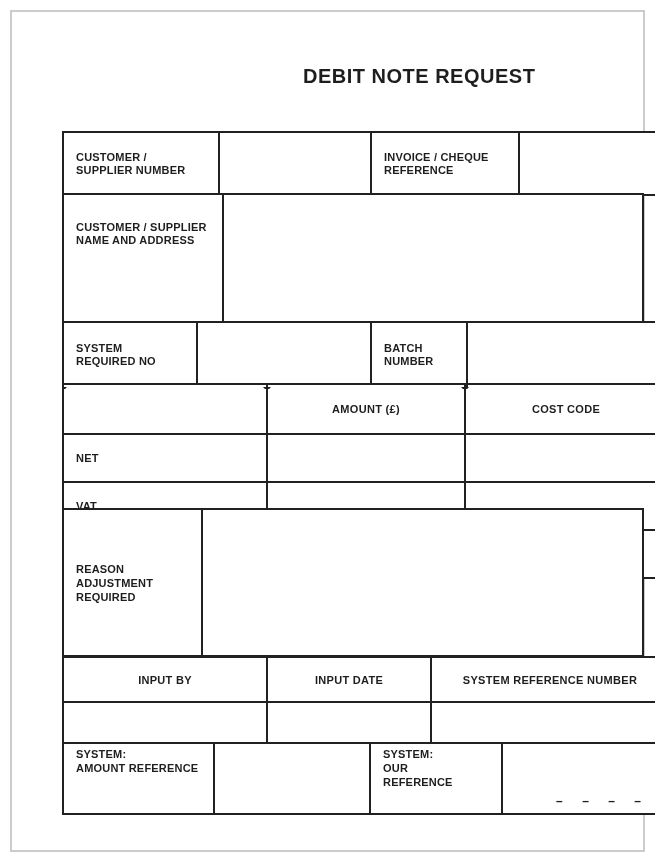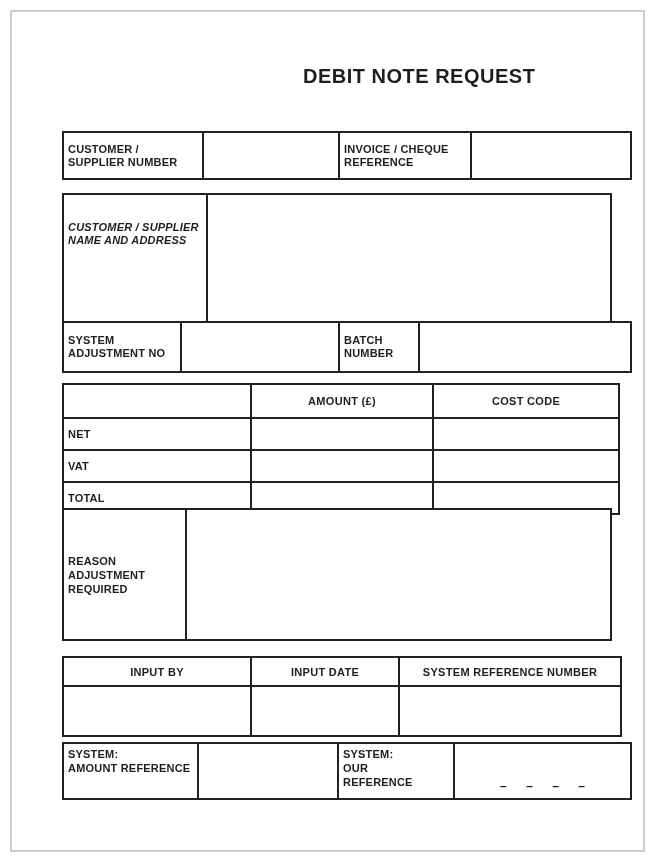--- a/index.html
+++ b/index.html
@@ -31,21 +31,21 @@
     color: var(--text, #1e1e1e);
   }
   table.t {
     position: absolute;
     left: 62px;
     border-collapse: collapse;
     table-layout: fixed;
   }
   table.t td {
     border: 2px solid var(--border, #212121);
-    padding: 4px;
+    padding: 12px;
     background: #fff;
   }
   td.label {
     font-size: 11px;
     font-weight: bold;
     letter-spacing: 0.2px;
     line-height: 13px;
     padding: 2px 3px 2px 6px;
     vertical-align: middle;
   }
@@ -55,21 +55,21 @@
     letter-spacing: 0.3px;
     text-align: center;
     vertical-align: middle;
   }
   .ln { white-space: nowrap; }
 
   .t1 { top: 131px; width: 528px; }
   .t1 td { height: 37px; }
 
   .t2 { top: 193px; width: 528px; }
-  .t2 td { height: 105px; font-style: italic; }
+  .t2 td { height: 105px; }
   .t2 td.label { vertical-align: top; padding-top: 26px; }
 
   .t3 { top: 321px; width: 528px; }
   .t3 td { height: 40px; border-radius: 7px; }
 
   .t4 { top: 383px; width: 526px; }
   .t4 tr.hrow td { height: 24px; border-radius: 12px; }
   .t4 tr.brow td { height: 22px; }
 
   .t5 { top: 508px; width: 528px; }
@@ -127,21 +127,21 @@
       <td style="width:394px"></td>
     </tr>
   </tbody>
     </table>
 
   <table class="t t3">
     <tbody>
         <tr>
       <td class="label" style="width:108px">
         <div class="ln">SYSTEM</div>
-        <div class="ln">ADJUSTMENT NO</div>
+        <div class="ln">REQUIRED NO</div>
       </td>
       <td style="width:148px"></td>
       <td class="label" style="width:70px">
         <div class="ln">BATCH</div>
         <div class="ln">NUMBER</div>
       </td>
       <td style="width:202px"></td>
     </tr>
   </tbody>
     </table>

